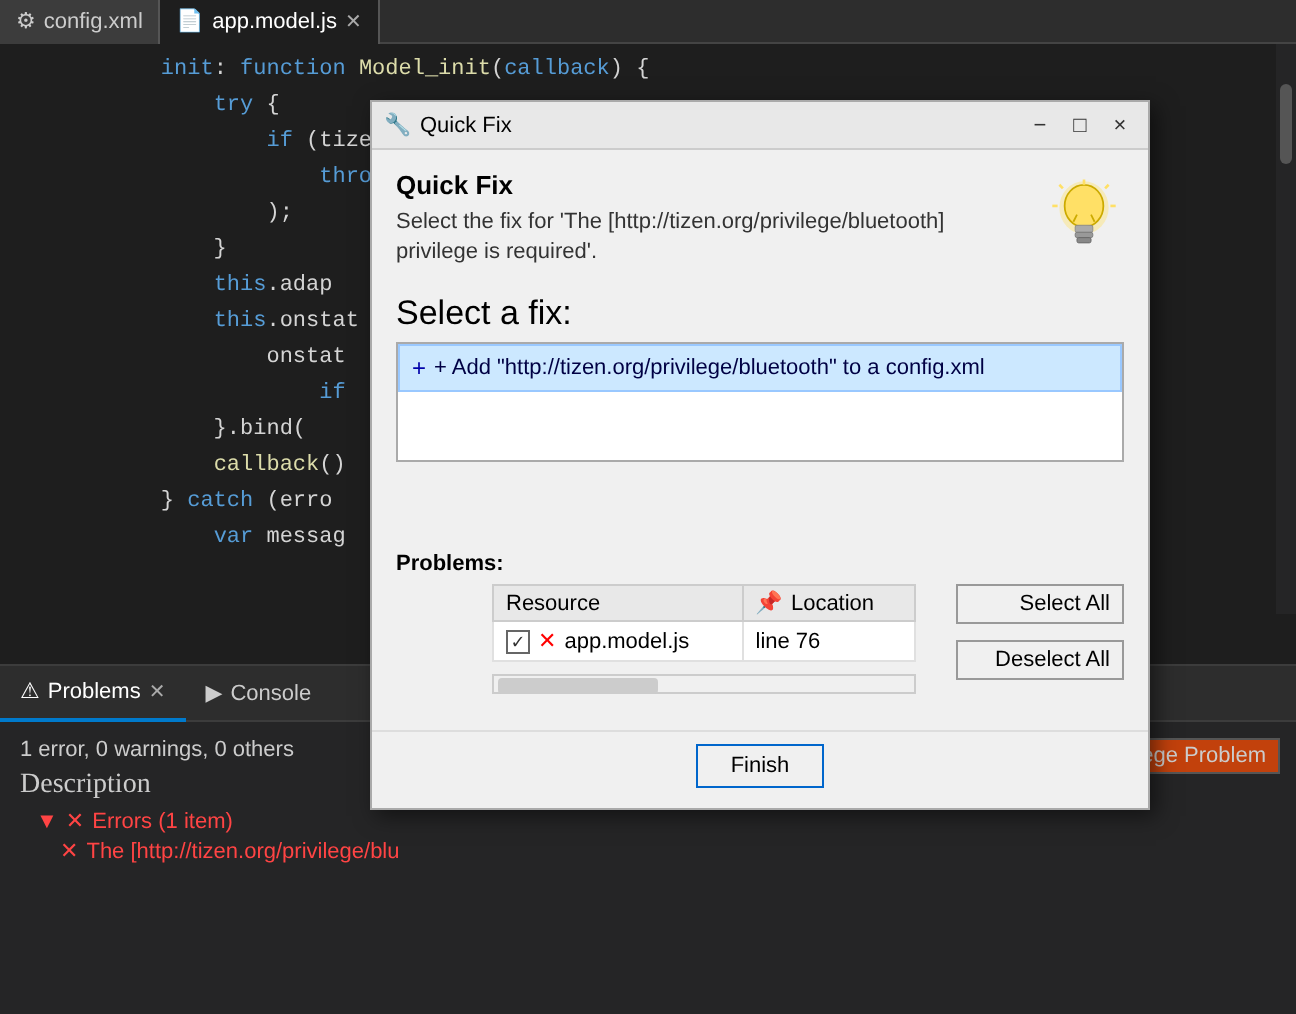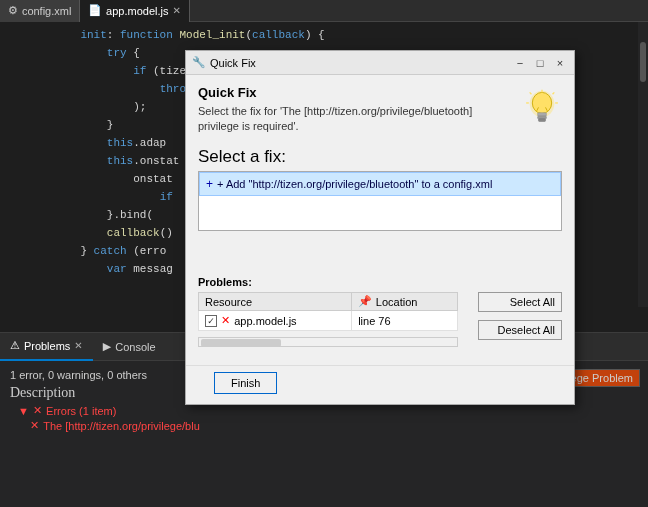--- a/index.html
+++ b/index.html
@@ -362,21 +362,21 @@
       background: #f0f0f0;
       border: 1px solid #999;
       cursor: pointer;
       text-align: right;
       margin-bottom: 4px;
       color: #000;
     }
 
     .dialog-footer {
       display: flex;
-      justify-content: space-between;
+      justify-content: center;
       gap: 6px;
       padding: 6px 28px 10px;
       border-top: 1px solid #ddd;
     }
     .footer-btn {
       padding: 4px 16px;
       font-size: 11px;
       cursor: pointer;
       background: #f0f0f0;
       border: 1px solid #999;
@@ -509,21 +509,21 @@
       <div class="select-fix-label">Select a fix:</div>
       <div class="fix-list">
         <div class="fix-item">
           <span class="fix-icon">+</span>
           <span>+ Add "http://tizen.org/privilege/bluetooth" to a config.xml</span>
         </div>
       </div>
 
       <div class="problems-label">Problems:</div>
 
-      <div style="display:flex; gap:20px; align-items:flex-start;">
+      <div style="display:flex; gap:20px; align-items:flex-start;margin-left:48px;">
         <div style="flex:1;">
           <table class="problems-table">
             <thead>
               <tr>
                 <th>
                   <span>Resource</span>
                 </th>
                 <th>
                   <div class="location-col-header">
                     <span>📌</span>

